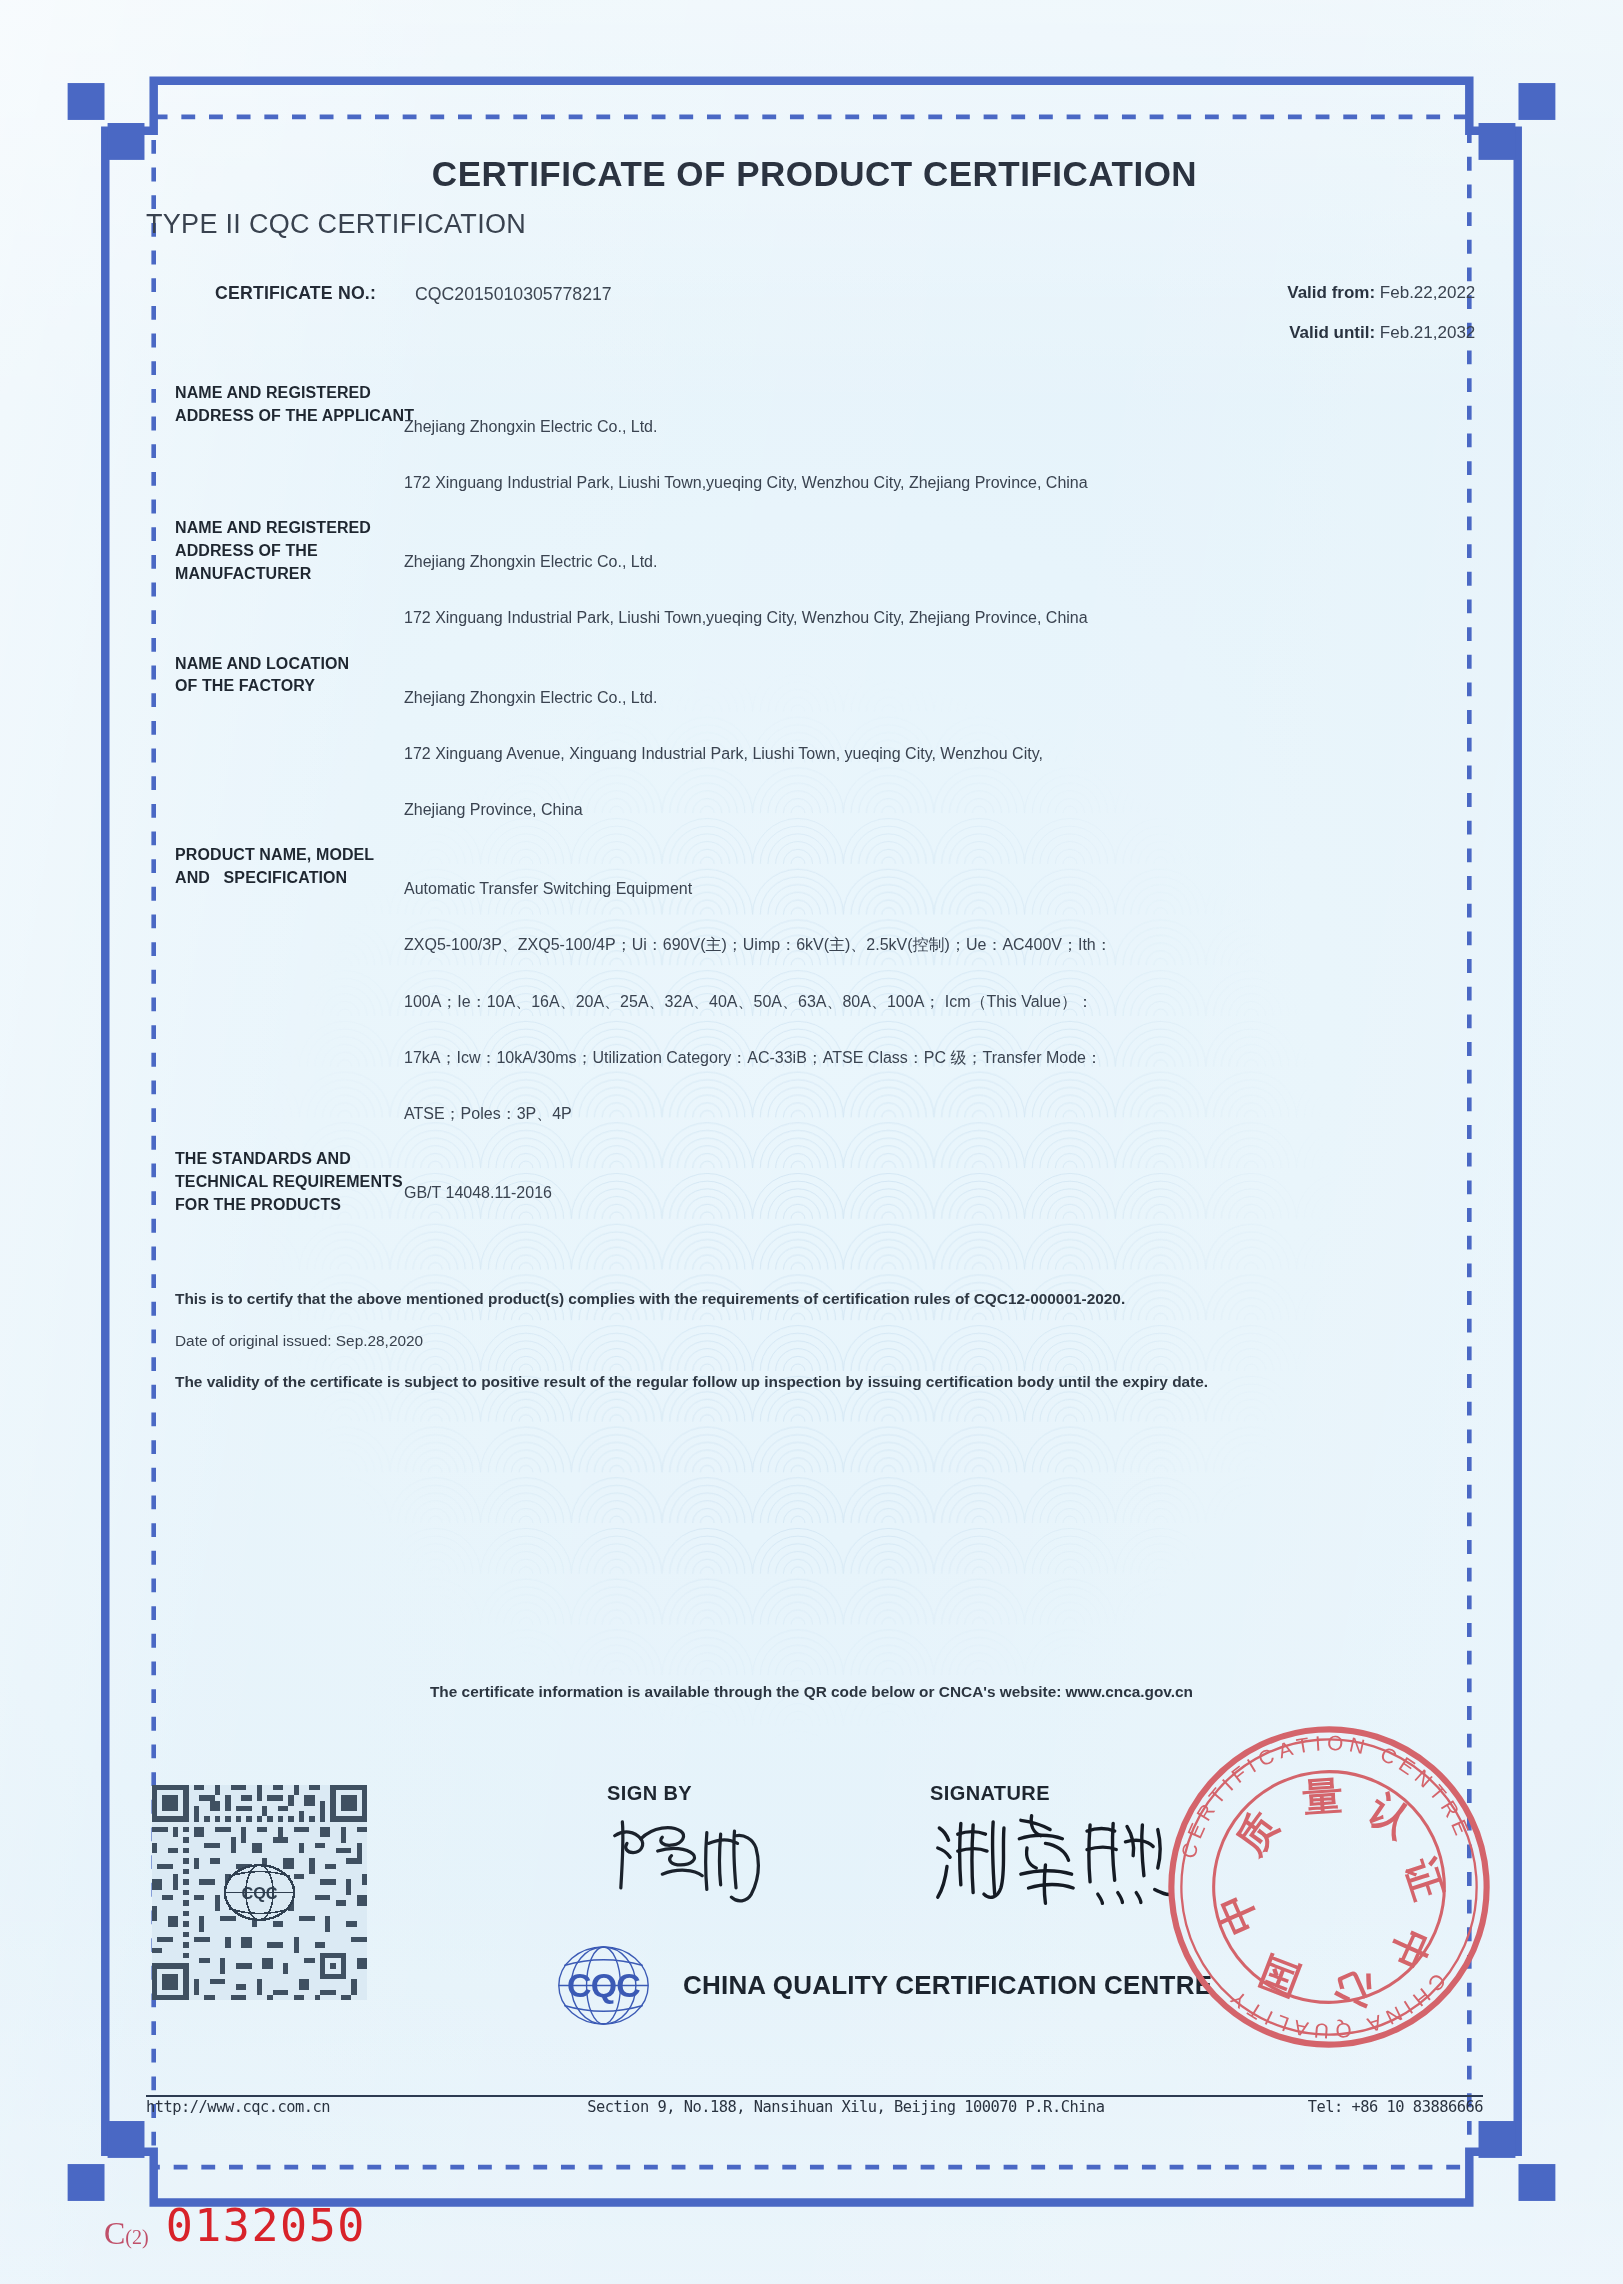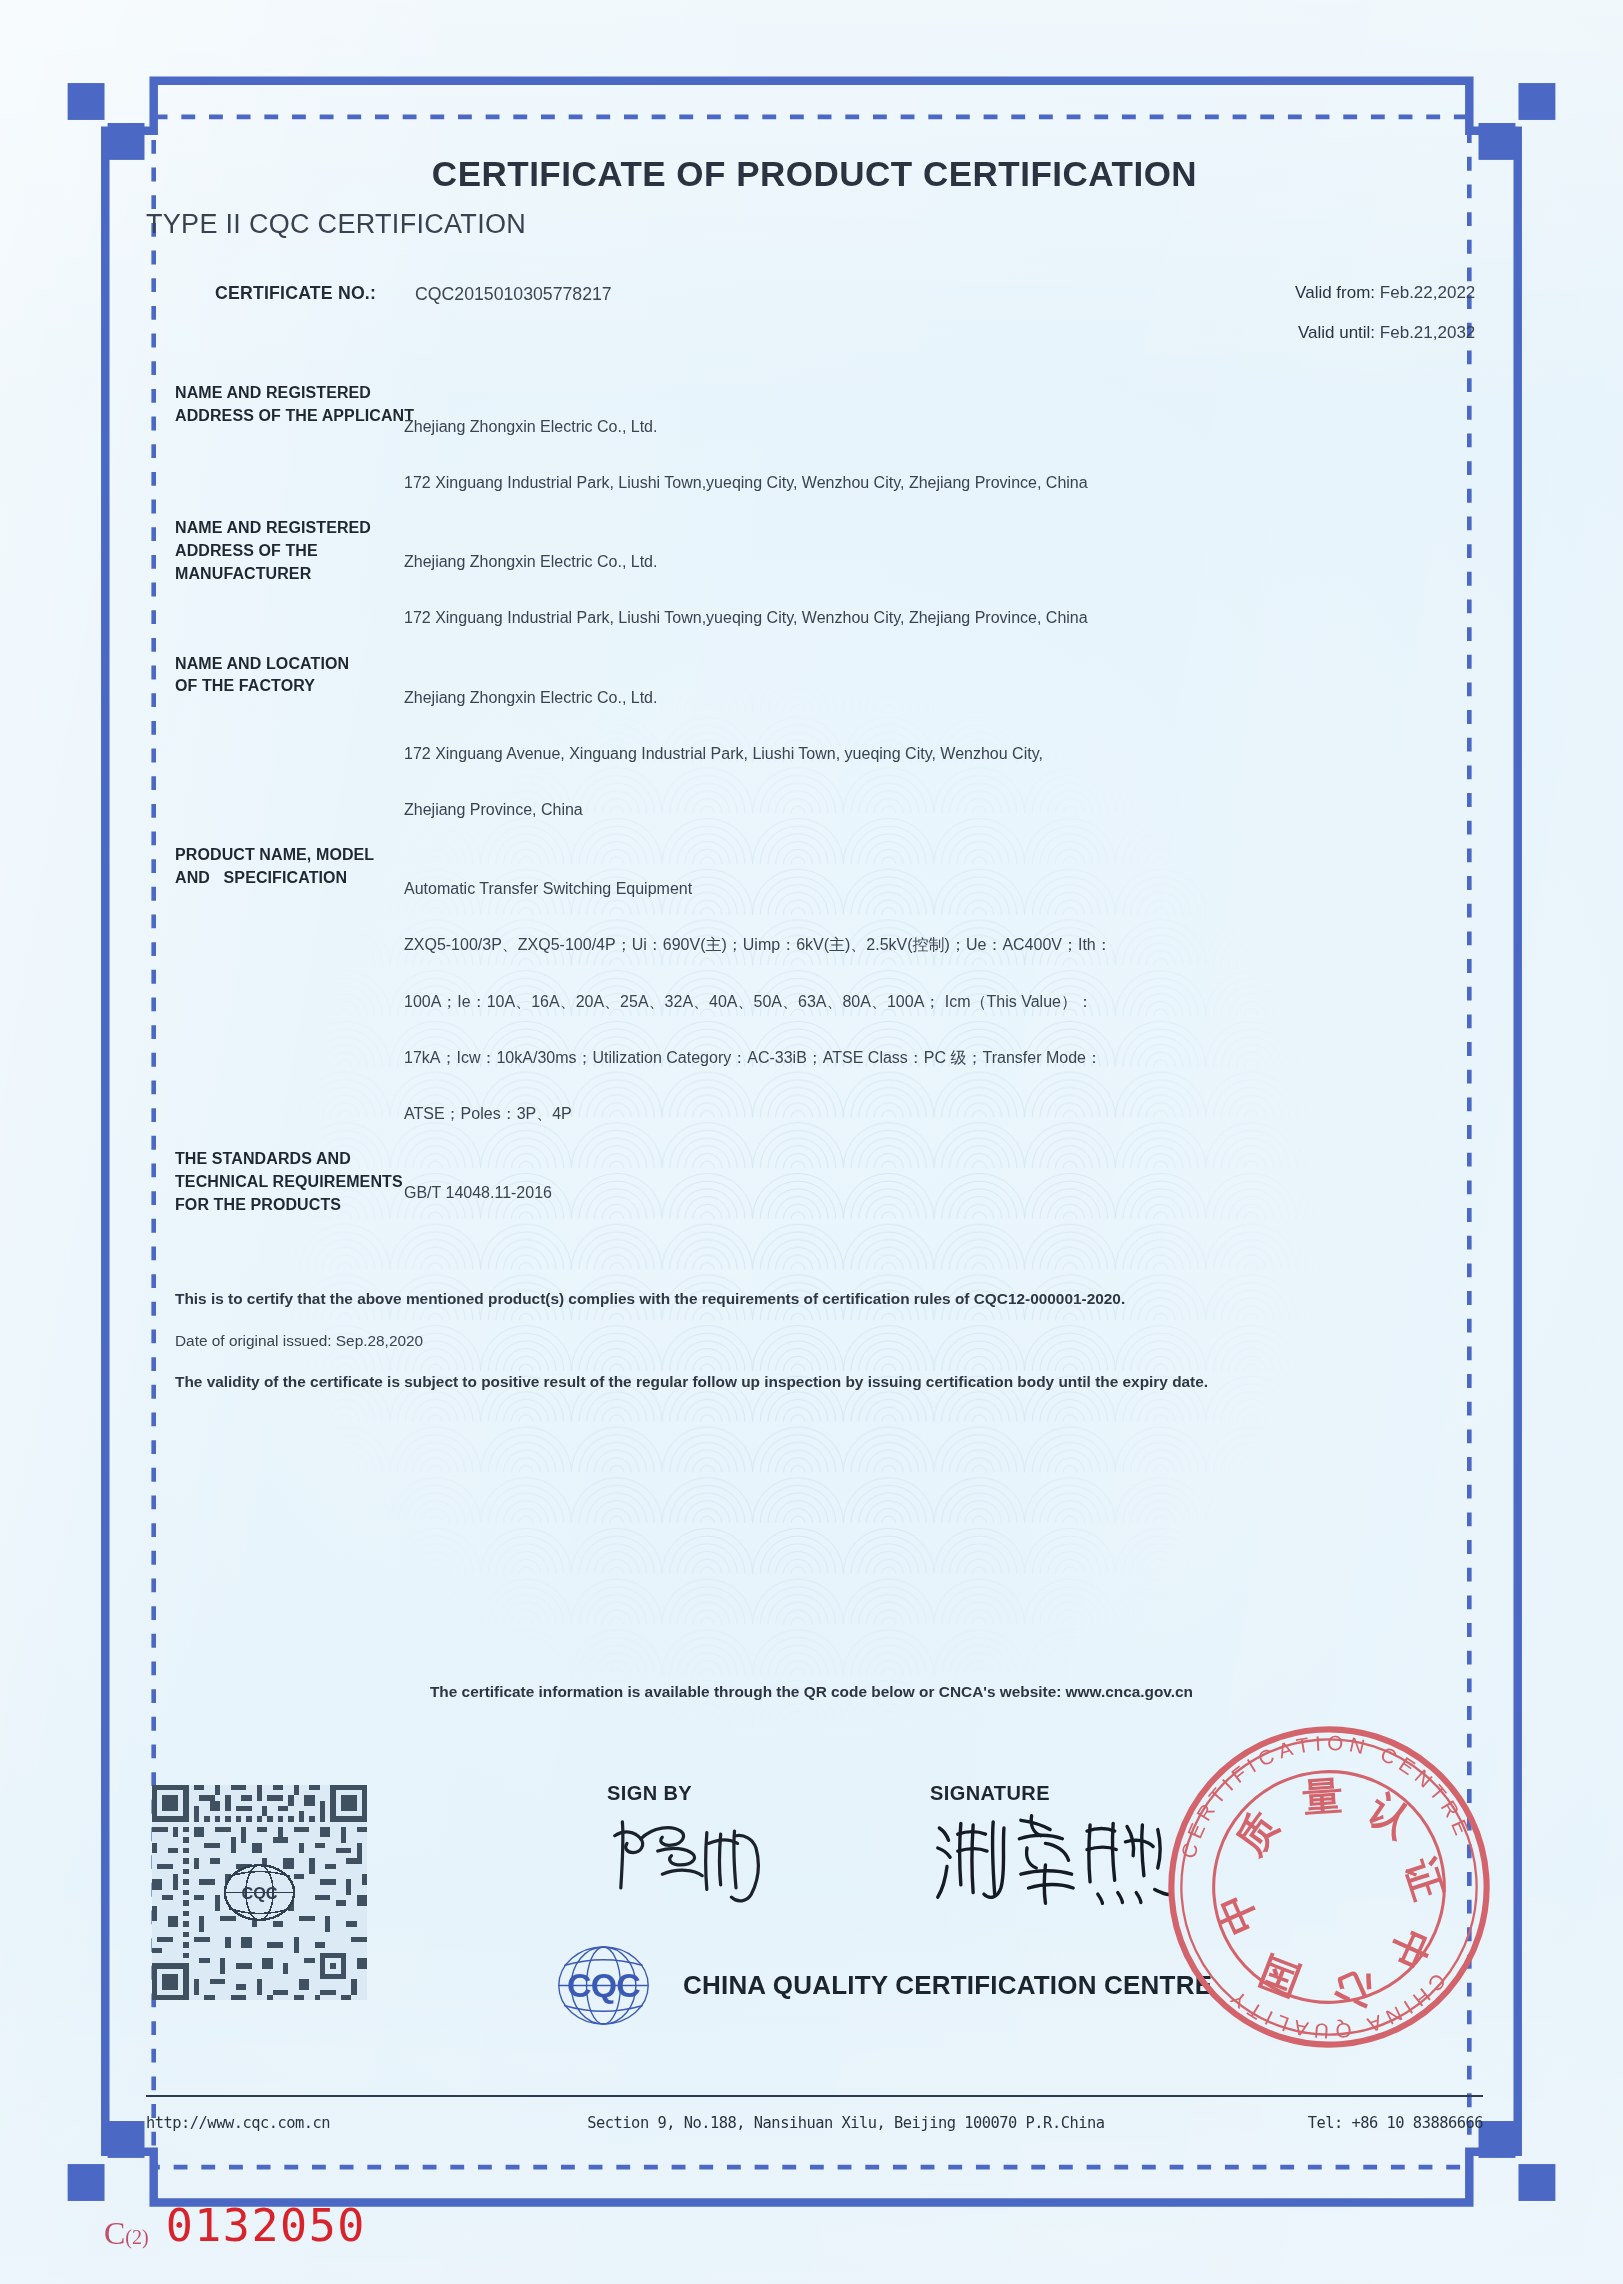--- a/index.html
+++ b/index.html
@@ -101,21 +101,21 @@
   }
   .valid-from, .valid-until {
     position: absolute;
     right: 7.7px;
     font-size: 17px;
     color: #2a3340;
     white-space: nowrap;
   }
   .valid-from { top: 0px; }
   .valid-until { top: 40px; }
-  .valid-from b, .valid-until b { font-weight: 400; margin-left: 28px; }
+  .valid-from b, .valid-until b { font-weight: 700; margin-left: 28px; }
   .valid-from span.val, .valid-until span.val { font-weight: 400; color:#39424f;text-align:center; }
 
   
   .fields { margin-top: 21.5px; position: relative; }
   .field-row {
     display: flex;
     align-items: flex-start;
     margin-bottom: 13px;
     justify-content: space-between;
   }
@@ -238,21 +238,21 @@
     transform: rotate(-4deg);
   }
 
   
   .addr-bar {
     position: absolute;
     left: 146px;
     top: 2095px;
     width: 1337px;
     border-top: 2.3px solid #2d3b52;
-    padding-top: 17px;
+    padding-top: 1px;
     display: flex;
     justify-content: space-between;
     align-items: center;
     font-family: "DejaVu Sans Mono", monospace;
     font-size: 15.4px;
     color: #2a3340;
     letter-spacing: -0.5px;
   }
   .addr-bar .a-left  { flex: 0 0 auto; }
   .addr-bar .a-mid   { flex: 0 0 auto; margin-left: 54px; }

